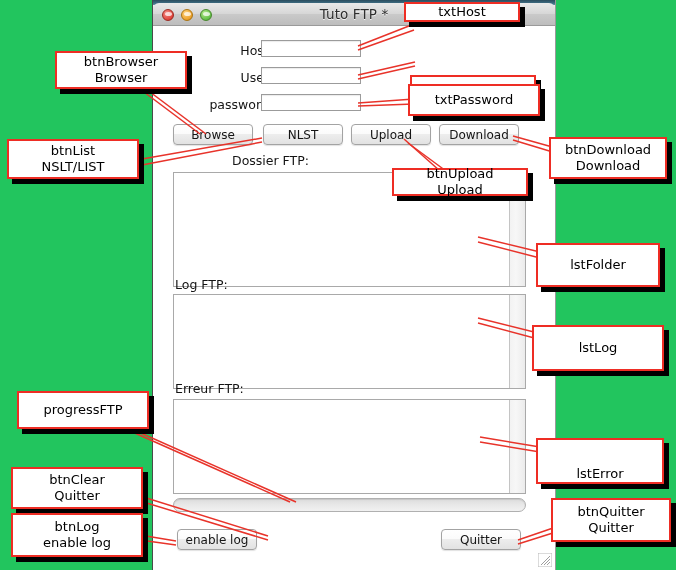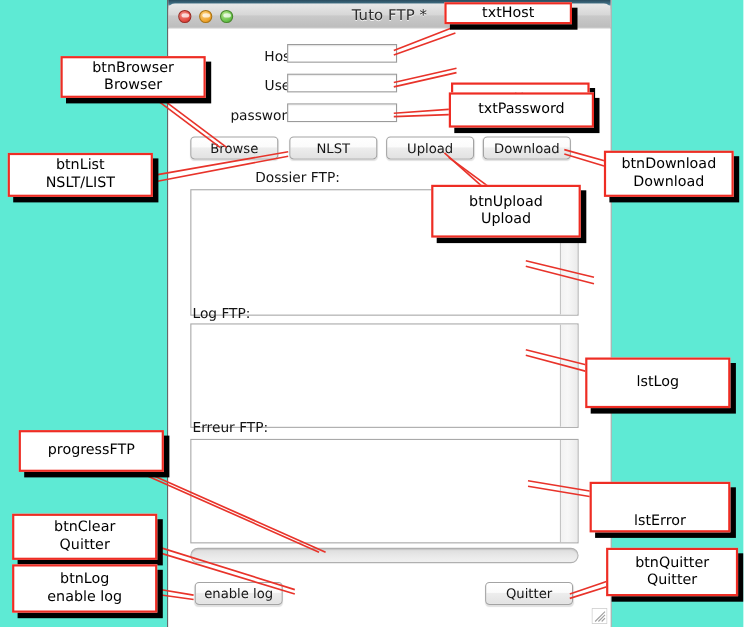--- a/index.html
+++ b/index.html
@@ -5,21 +5,21 @@
 <style>
   html, body {
     margin: 0;
     padding: 0;
     background: #ffffff;
   }
   #stage {
     position: relative;
     width: 676px;
     height: 570px;
-    background: #5eead4;
+    background: #22c55e;
     overflow: hidden;
     font-family: "DejaVu Sans", "Liberation Sans", sans-serif;
     -webkit-font-smoothing: antialiased;
   }
 
   
   #app-window {
     position: absolute;
     left: 152px;
     top: 0px;
@@ -337,30 +337,33 @@
   <div class="callout" style="left:55px; top:51px; width:132px; height:38px;">
     <span>btnBrowser</span>
     <span>Browser</span>
   </div>
 
   <div class="callout" style="left:7px; top:139px; width:132px; height:40px;">
     <span>btnList</span>
     <span>NSLT/LIST</span>
   </div>
 
-  <div class="callout" style="left:392px; top:168px; width:136px; height:48px;">
+  <div class="callout" style="left:392px; top:168px; width:136px; height:28px;">
     <span>btnUpload</span>
     <span>Upload</span>
   </div>
 
   <div class="callout" style="left:549px; top:137px; width:118px; height:42px;">
     <span>btnDownload</span>
     <span>Download</span>
   </div>
 
+  <div class="callout" style="left:536px; top:243px; width:124px; height:44px;">
+    <span>lstFolder</span>
+  </div>
 
   <div class="callout" style="left:532px; top:325px; width:132px; height:46px;">
     <span>lstLog</span>
   </div>
 
   <div class="callout" style="left:536px; top:438px; width:128px; height:46px;justify-content:flex-end;">
     <span>lstError</span>
   </div>
 
   <div class="callout" style="left:17px; top:391px; width:132px; height:38px;">

